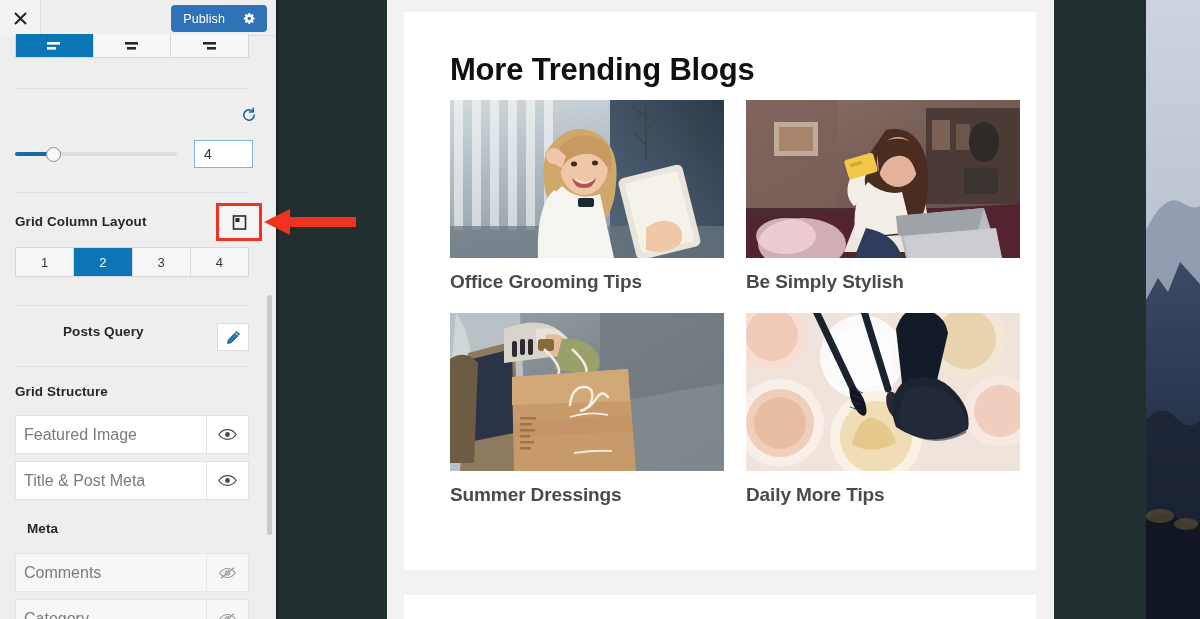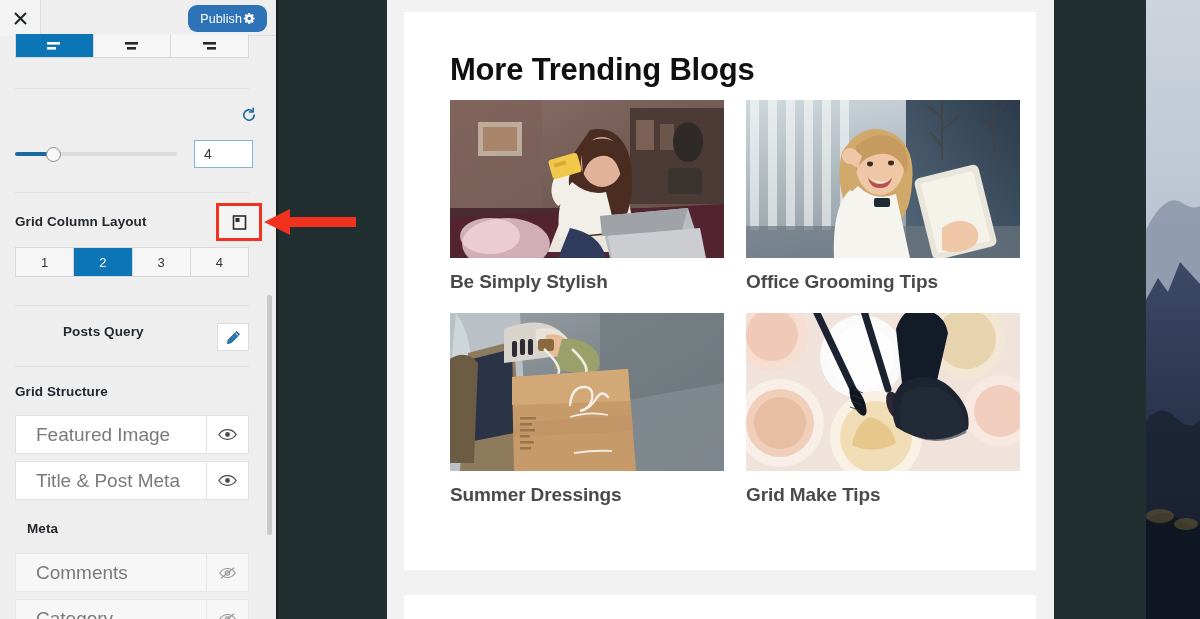--- a/index.html
+++ b/index.html
@@ -25,22 +25,22 @@
   }
   .close-btn {
     position: absolute; left: 0; top: 0; width: 41px; height: 36px;
     background: #f3f3f3; border-right: 1px solid #dddddd;
     display: flex; align-items: center; justify-content: center;
     color: #1d2327; font-size: 17px; line-height: 1; cursor: pointer;
   }
   .publish-btn {
     position: absolute; right: 9px; top: 5px;
     height: 27px; padding: 0 11px 0 12px;
-    background: #2e72b8; border-radius: 9px;
-    display: flex; align-items: center; gap: 1px;
+    background: #2e72b8; border-radius: 4px;
+    display: flex; align-items: center; gap: 18px;
     cursor: pointer;
   }
   .publish-label { color: #ffffff; font-size: 12.5px; font-weight: 400; letter-spacing: .1px; }
   .gear { width: 13px; height: 13px; display:block; }
 
   
   .align-strip {
     position: absolute; left: 15px; top: 34px;
     width: 234px; height: 24px;
     display: flex;
@@ -118,22 +118,22 @@
     display: flex; align-items: center; justify-content: center; cursor: pointer;
   }
 
   
   .srow {
     position: absolute; left: 15px; width: 234px; height: 39px;
     background: #ffffff; border: 1px solid #e2e2e2; display: flex; cursor: pointer;
   }
   .srow.dim { background: #f7f7f7; border-color: #e6e6e6; text-align: center; }
   .srow-label {
-    flex: 1; display: flex; align-items: center; padding-left: 20px;
-    font-size: 19px; color: #7a7a7a;
+    flex: 1; display: flex; align-items: center; padding-left: 8px;
+    font-size: 16px; color: #7a7a7a;
   }
   .srow-eye {
     width: 42px; border-left: 1px solid #e2e2e2;
     display: flex; align-items: center; justify-content: center; cursor: pointer;
   }
   .srow.dim .srow-eye { border-left-color: #e6e6e6; }
 
   
   .sb-scroll {
     position: absolute; left: 267px; top: 295px; width: 5px; height: 240px;
@@ -339,20 +339,70 @@
   <svg class="arrow" viewBox="0 0 92 32" aria-hidden="true">
     <polygon points="0,16 26,3 26,11 92,11 92,21 26,21 26,29" fill="#f0321e"></polygon>
   </svg>
 
   <div class="preview">
 
     <div class="card card-main">
       <div class="blog-title">More Trending Blogs</div>
 
       <div class="grid">
+
+        <div class="post">
+          <div class="thumb">
+            <svg viewBox="0 0 274 158" preserveAspectRatio="xMidYMid slice" aria-hidden="true">
+              <defs>
+                <linearGradient id="g2" x1="0" y1="0" x2="0.3" y2="1">
+                  <stop offset="0" stop-color="#cfd8dd"></stop>
+                    <stop offset="1" stop-color="#8e9aa2"></stop>
+                </linearGradient>
+                <linearGradient id="g2b" x1="1" y1="0" x2="0" y2="1">
+                  <stop offset="0" stop-color="#2b3b4c"></stop>
+                    <stop offset="1" stop-color="#55697a"></stop>
+                </linearGradient>
+              </defs>
+              <rect width="274" height="158" fill="url(#g2)"></rect>
+              <rect x="160" y="0" width="114" height="158" fill="url(#g2b)"></rect>
+              <g fill="#ffffff" opacity=".55">
+                <rect x="4" y="0" width="9" height="130"></rect>
+                  <rect x="22" y="0" width="9" height="130"></rect>
+                <rect x="40" y="0" width="9" height="130"></rect>
+                  <rect x="58" y="0" width="9" height="130"></rect>
+                <rect x="76" y="0" width="9" height="130"></rect>
+                  <rect x="94" y="0" width="9" height="130"></rect>
+              </g>
+              <g stroke="#46403b" stroke-width="2" opacity=".6" fill="none">
+                <path d="M196 0 v60 M196 18 l-14 -12 M196 30 l16 -14 M196 46 l-12 -14"></path>
+                <path d="M248 0 v52 M248 14 l14 -12 M248 30 l-12 -12"></path>
+              </g>
+              <rect x="0" y="126" width="274" height="32" fill="#6b7680" opacity=".7"></rect>
+              <path d="M96 52 q22 -34 52 -18 q22 14 18 50 q-2 30 -16 40 l-46 -10 q-16 -30 -8 -62z" fill="#cfa86a"></path>
+              <ellipse cx="134" cy="66" rx="24" ry="29" fill="#f0c7a6"></ellipse>
+              <path d="M110 46 q26 -22 48 0 q6 16 2 28 q-8 -22 -26 -20 q-18 2 -24 18z" fill="#c79a5f"></path>
+              <ellipse cx="124" cy="64" rx="3" ry="2.4" fill="#3c2b20"></ellipse>
+              <ellipse cx="145" cy="63" rx="3" ry="2.4" fill="#3c2b20"></ellipse>
+              <path d="M124 78 q11 10 22 0 q-10 8 -22 0z" fill="#ffffff"></path>
+              <path d="M122 78 q12 12 24 0 q-2 10 -12 10 q-10 0 -12 -10z" fill="#b5524f"></path>
+              <path d="M112 86 q16 16 38 8 l14 64 -72 0 q-8 -48 20 -72z" fill="#f6f4ef"></path>
+              <path d="M104 90 q-18 16 -16 68 l20 0 q-10 -44 8 -62z" fill="#f6f4ef"></path>
+              <path d="M112 68 q-12 -4 -14 -18 q10 -2 18 6z" fill="#f0c7a6"></path>
+              <circle cx="104" cy="56" r="8" fill="#f0c7a6"></circle>
+              <rect x="128" y="98" width="16" height="9" rx="2" fill="#1e2a33"></rect>
+              <g transform="rotate(-14 210 110)">
+                <rect x="176" y="70" width="66" height="84" rx="6" fill="#e9e5da"></rect>
+                <rect x="182" y="76" width="54" height="72" rx="3" fill="#f5f2ea"></rect>
+              </g>
+              <path d="M196 128 q16 -12 30 -4 q10 8 4 20 q-14 12 -34 6z" fill="#f0c7a6"></path>
+            </svg>
+          </div>
+          <div class="post-title">Office Grooming Tips</div>
+        </div>
 
         <div class="post">
           <div class="thumb">
             <svg viewBox="0 0 274 158" preserveAspectRatio="xMidYMid slice" aria-hidden="true">
               <defs>
                 <linearGradient id="g1" x1="0" y1="0" x2="1" y2="1">
                   <stop offset="0" stop-color="#8a7168"></stop>
                     <stop offset="1" stop-color="#5c4741"></stop>
                 </linearGradient>
               </defs>
@@ -383,70 +433,20 @@
               <path d="M120 128 q30 6 36 30 l-48 0z" fill="#2e3b5c"></path>
             </svg>
           </div>
           <div class="post-title">Be Simply Stylish</div>
         </div>
 
         <div class="post">
           <div class="thumb">
             <svg viewBox="0 0 274 158" preserveAspectRatio="xMidYMid slice" aria-hidden="true">
               <defs>
-                <linearGradient id="g2" x1="0" y1="0" x2="0.3" y2="1">
-                  <stop offset="0" stop-color="#cfd8dd"></stop>
-                    <stop offset="1" stop-color="#8e9aa2"></stop>
-                </linearGradient>
-                <linearGradient id="g2b" x1="1" y1="0" x2="0" y2="1">
-                  <stop offset="0" stop-color="#2b3b4c"></stop>
-                    <stop offset="1" stop-color="#55697a"></stop>
-                </linearGradient>
-              </defs>
-              <rect width="274" height="158" fill="url(#g2)"></rect>
-              <rect x="160" y="0" width="114" height="158" fill="url(#g2b)"></rect>
-              <g fill="#ffffff" opacity=".55">
-                <rect x="4" y="0" width="9" height="130"></rect>
-                  <rect x="22" y="0" width="9" height="130"></rect>
-                <rect x="40" y="0" width="9" height="130"></rect>
-                  <rect x="58" y="0" width="9" height="130"></rect>
-                <rect x="76" y="0" width="9" height="130"></rect>
-                  <rect x="94" y="0" width="9" height="130"></rect>
-              </g>
-              <g stroke="#46403b" stroke-width="2" opacity=".6" fill="none">
-                <path d="M196 0 v60 M196 18 l-14 -12 M196 30 l16 -14 M196 46 l-12 -14"></path>
-                <path d="M248 0 v52 M248 14 l14 -12 M248 30 l-12 -12"></path>
-              </g>
-              <rect x="0" y="126" width="274" height="32" fill="#6b7680" opacity=".7"></rect>
-              <path d="M96 52 q22 -34 52 -18 q22 14 18 50 q-2 30 -16 40 l-46 -10 q-16 -30 -8 -62z" fill="#cfa86a"></path>
-              <ellipse cx="134" cy="66" rx="24" ry="29" fill="#f0c7a6"></ellipse>
-              <path d="M110 46 q26 -22 48 0 q6 16 2 28 q-8 -22 -26 -20 q-18 2 -24 18z" fill="#c79a5f"></path>
-              <ellipse cx="124" cy="64" rx="3" ry="2.4" fill="#3c2b20"></ellipse>
-              <ellipse cx="145" cy="63" rx="3" ry="2.4" fill="#3c2b20"></ellipse>
-              <path d="M124 78 q11 10 22 0 q-10 8 -22 0z" fill="#ffffff"></path>
-              <path d="M122 78 q12 12 24 0 q-2 10 -12 10 q-10 0 -12 -10z" fill="#b5524f"></path>
-              <path d="M112 86 q16 16 38 8 l14 64 -72 0 q-8 -48 20 -72z" fill="#f6f4ef"></path>
-              <path d="M104 90 q-18 16 -16 68 l20 0 q-10 -44 8 -62z" fill="#f6f4ef"></path>
-              <path d="M112 68 q-12 -4 -14 -18 q10 -2 18 6z" fill="#f0c7a6"></path>
-              <circle cx="104" cy="56" r="8" fill="#f0c7a6"></circle>
-              <rect x="128" y="98" width="16" height="9" rx="2" fill="#1e2a33"></rect>
-              <g transform="rotate(-14 210 110)">
-                <rect x="176" y="70" width="66" height="84" rx="6" fill="#e9e5da"></rect>
-                <rect x="182" y="76" width="54" height="72" rx="3" fill="#f5f2ea"></rect>
-              </g>
-              <path d="M196 128 q16 -12 30 -4 q10 8 4 20 q-14 12 -34 6z" fill="#f0c7a6"></path>
-            </svg>
-          </div>
-          <div class="post-title">Office Grooming Tips</div>
-        </div>
-
-        <div class="post">
-          <div class="thumb">
-            <svg viewBox="0 0 274 158" preserveAspectRatio="xMidYMid slice" aria-hidden="true">
-              <defs>
                 <linearGradient id="g3" x1="0" y1="0" x2="1" y2="1">
                   <stop offset="0" stop-color="#9aa2a8"></stop>
                     <stop offset="1" stop-color="#5d656c"></stop>
                 </linearGradient>
               </defs>
               <rect width="274" height="158" fill="url(#g3)"></rect>
               <rect x="150" y="0" width="124" height="158" fill="#717a80" opacity=".8"></rect>
               <path d="M160 90 L274 70 L274 158 L150 158Z" fill="#868e94" opacity=".7"></path>
               <path d="M0 0 L70 0 L78 158 L0 158Z" fill="#b9c1c6"></path>
               <path d="M6 0 q18 26 14 60 l-20 4 z" fill="#cfd6da"></path>
@@ -509,21 +509,21 @@
               <ellipse cx="112" cy="88" rx="6" ry="16" fill="#10151f" transform="rotate(-24 112 88)"></ellipse>
               <g stroke="#2a3242" stroke-width="1" opacity=".85">
                 <path d="M107 76 l10 4 M106 82 l11 4 M105 88 l11 4 M104 94 l11 4"></path>
               </g>
               <ellipse cx="148" cy="92" rx="7" ry="14" fill="#2c2733" transform="rotate(-18 148 92)"></ellipse>
               <path d="M168 -4 q30 0 34 24 l-12 52 q-18 10 -34 -2 l-6 -54q6 -18 18 -20z" fill="#141b28"></path>
               <path d="M156 70 q28 -14 48 4 q22 20 18 42 q-36 22 -72 -2 q-10 -26 6 -44z" fill="#1c2432"></path>
               <path d="M160 78 q30 -12 48 8 q16 18 12 34 q-34 18 -64 -4 q-6 -22 4 -38z" fill="#262e3c" opacity=".6"></path>
             </svg>
           </div>
-          <div class="post-title">Grid Make Tips</div>
+          <div class="post-title">Daily More Tips</div>
         </div>
 
       </div>
     </div>
 
     <div class="card card-next"></div>
   </div>
 
   <div class="right-dark"></div>
   <div class="wallpaper">

